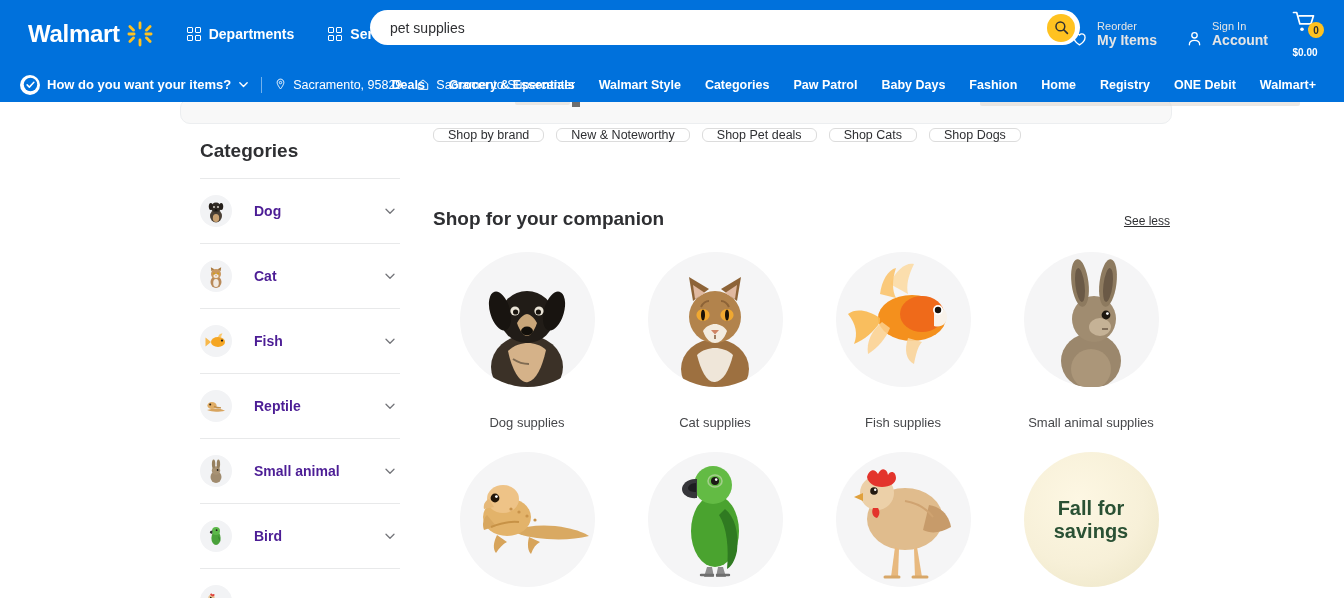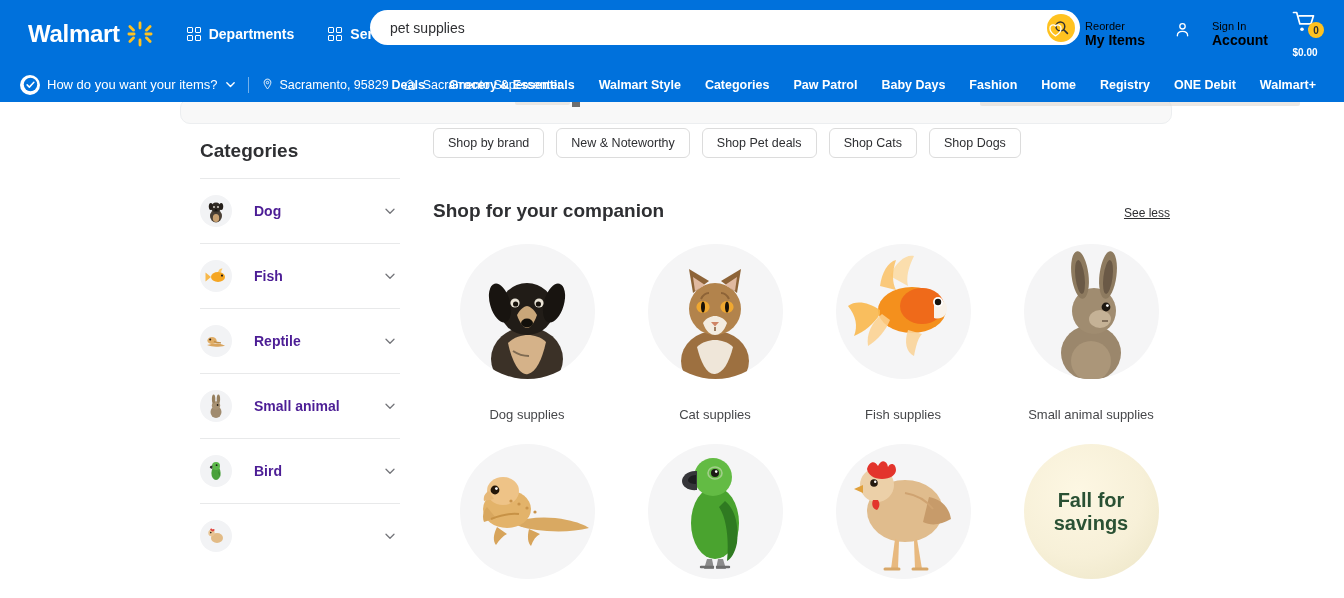--- a/index.html
+++ b/index.html
@@ -62,22 +62,22 @@
     display: flex; align-items: center; justify-content: center;
     border: none; cursor: pointer;
   }
 
   
   .hdr-right {
     position: absolute; right: 16px; top: 0; height: 68px;
     display: flex; align-items: center; gap: 0;
   }
   .hdr-item {
-    display: flex; align-items: flex-start; gap: 20px;
-    color: #000000; cursor: pointer; padding: 0 14px;
+    display: flex; align-items: flex-end; gap: 8px;
+    color: #e5e5e5; cursor: pointer; padding: 0 14px;
   }
   .hdr-item .lines { display: flex; flex-direction: column; line-height: 1.15; }
   .hdr-item .l1 { font-size: 11px; font-weight: 400; }
   .hdr-item .l2 { font-size: 14px; font-weight: 700; }
 
   .cart-item {
     display: flex; flex-direction: column; align-items: center;
     color: #fff; cursor: pointer; padding: 0 10px; position: relative;
   }
   .cart-badge {
@@ -99,21 +99,21 @@
     border-bottom: 1px solid #0071dc;
   }
   .fulfil {
     display: flex; align-items: center; gap: 7px;
     margin-left: 20px; color: #fff; cursor: pointer;
   }
   .fulfil-badge {
     width: 20px; height: 20px; border-radius: 50%;
     background: #fff; display: flex; align-items: center; justify-content: center;
   }
-  .fulfil-label { font-size: 13px; font-weight: 400; }
+  .fulfil-label { font-size: 13px; font-weight: 700; }
   .divider-v {
     width: 1px; height: 16px; background: rgba(255,255,255,.45);
     margin: 0 12px;
   }
   .loc {
     display: flex; align-items: center; gap: 6px;
     color: #fff; font-size: 12.5px; cursor: pointer;
   }
 
   .subnav-links {
@@ -186,31 +186,31 @@
   }
   .chev {
     width: 12px; height: 12px; flex: none; margin-right: 4px;
   }
 
   
   .main { position: absolute; top: 26px; left: 253px; width: 740px; }
 
   .pills { display: flex; gap: 12px; }
   .pill {
-    height: 30px; padding: 0 14px;
+    height: 14px; padding: 0 14px;
     border: 1px solid #dcdcdc; border-radius: 6px;
     background: #fff; cursor: pointer;
     font-family: "Liberation Sans", sans-serif;
     font-size: 12.5px; color: #2e2f32;
     display: flex; align-items: center;
   }
 
   .section-head {
     display: flex; align-items: baseline; justify-content: space-between;
-    margin-top: 42px; width: 737px;
+    margin-top: 66px; width: 737px;
   }
   .section-title { font-size: 19px; font-weight: 700; color: #2e2f32; }
   .see-less {
     font-size: 12px; color: #2e2f32; text-decoration: underline;
     cursor: pointer;
   }
 
   .tiles {
     display: grid;
     grid-template-columns: repeat(4, 188px);
@@ -398,20 +398,39 @@
             <circle cx="15" cy="9" r="0.9" fill="#e8e3da"></circle>
             <ellipse cx="13" cy="12" rx="1.5" ry="1.1" fill="#17140f"></ellipse>
           </svg>
         </span>
         <span class="cat-label">Dog</span>
         <svg class="chev" viewBox="0 0 12 12">
           <path d="M2 4.2l4 4 4-4" fill="none" stroke="#74757a" stroke-width="1.3" stroke-linecap="round" stroke-linejoin="round"></path>
         </svg>
       </div>
 
+      <div class="cat-row">
+        <span class="cat-thumb">
+          <svg width="26" height="26" viewBox="0 0 26 26">
+            <ellipse cx="13" cy="19" rx="5.5" ry="6" fill="#b98a59"></ellipse>
+            <ellipse cx="13" cy="20" rx="2.8" ry="4" fill="#f1eae1"></ellipse>
+            <circle cx="13" cy="11" r="5" fill="#c9975f"></circle>
+            <path d="M8.4 8.2l-0.6-4 3.6 2z" fill="#a8793f"></path>
+            <path d="M17.6 8.2l0.6-4-3.6 2z" fill="#a8793f"></path>
+            <ellipse cx="13" cy="13" rx="2.6" ry="2" fill="#f3ece2"></ellipse>
+            <circle cx="11" cy="10.6" r="1" fill="#d4a017"></circle>
+            <circle cx="15" cy="10.6" r="1" fill="#d4a017"></circle>
+            <path d="M12.2 12.6h1.6l-0.8 0.9z" fill="#a0582f"></path>
+          </svg>
+        </span>
+        <span class="cat-label">Cat</span>
+        <svg class="chev" viewBox="0 0 12 12">
+          <path d="M2 4.2l4 4 4-4" fill="none" stroke="#74757a" stroke-width="1.3" stroke-linecap="round" stroke-linejoin="round"></path>
+        </svg>
+      </div>
 
       <div class="cat-row">
         <span class="cat-thumb">
           <svg width="26" height="26" viewBox="0 0 26 26">
             <ellipse cx="15" cy="14" rx="7" ry="5" fill="#f5a623"></ellipse>
             <path d="M8 14l-5.5-4.5v9z" fill="#f7b84b"></path>
             <path d="M15 9c1-3 3-4 4.5-3.5-1 2-1.5 3-1.2 3.6z" fill="#fbc86a"></path>
             <circle cx="19" cy="12.6" r="1.1" fill="#1a1a1a"></circle>
           </svg>
         </span>

